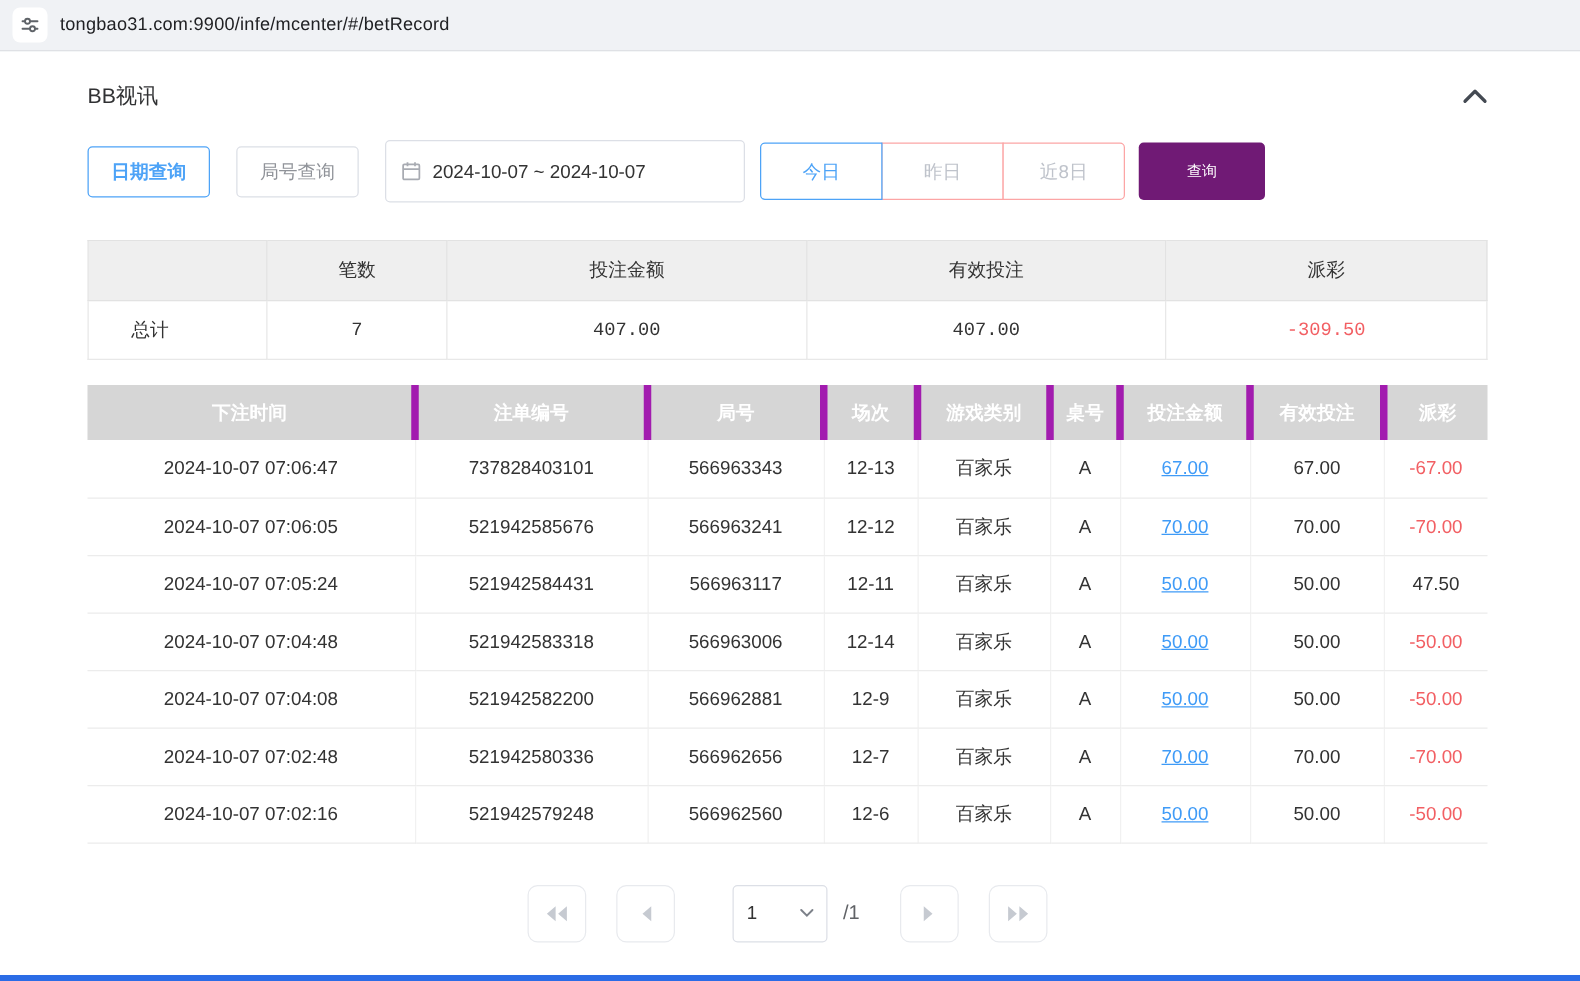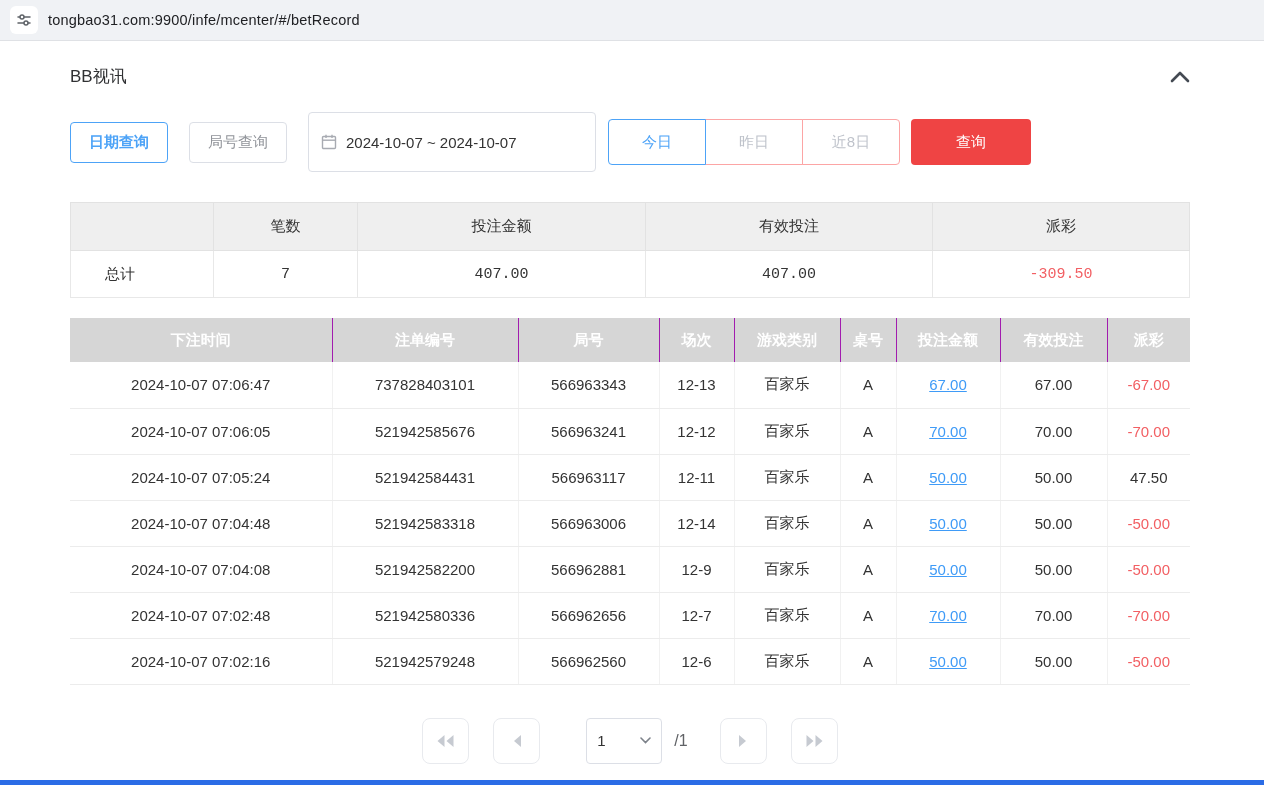--- a/index.html
+++ b/index.html
@@ -27,56 +27,56 @@
 
   
   .filter-row { display:flex; align-items:center; margin-bottom:30px; }
   .tab-btn {
     height:41px; padding:0 18px; margin-right:21px; background:#fff;
     border:1px solid #dcdfe6; border-radius:4px; font-size:15px; color:#909399;
     cursor:pointer; font-family:inherit;
   }
   .tab-btn.active { color:#4da3f7; border-color:#4da3f7; font-weight:bold; }
   .date-input {
-    width:288px; height:60px; border:1px solid #dcdfe6; border-radius:4px;
+    width:288px; height:50px; border:1px solid #dcdfe6; border-radius:4px;
     display:flex; align-items:center; padding:0 12px; gap:9px; margin-right:12px;
     cursor:pointer; background:#fff;
   }
   .date-text { font-size:15px; color:#333; }
   .btn-group { display:flex; margin-right:11px; }
   .group-btn {
     width:98px; height:46px; background:#fff; border:1px solid #fca5a5;
     font-size:15px; color:#bfc3cb; cursor:pointer; font-family:inherit; position:relative;
   }
   .group-btn + .group-btn { margin-left:-1px; }
   .group-btn:first-child { border-radius:4px 0 0 4px; }
   .group-btn:last-child { border-radius:0 4px 4px 0; }
   .group-btn.active { color:#4da3f7; border-color:#4da3f7; z-index:2; }
   .search-btn {
-    width:120px; height:46px; background:#ef4444; color:#fff; border:none;
-    border-radius:4px; font-size:15px; cursor:pointer; font-family:inherit;
+    width:101px; height:46px; background:#701a75; color:#fff; border:none;
+    border-radius:4px; font-size:12px; cursor:pointer; font-family:inherit;
   }
 
   
   .summary-table { width:100%; border-collapse:collapse; table-layout:fixed; margin-bottom:20px; }
   .summary-table th {
     background:#efefef; font-weight:500; font-size:15px; height:48px;
     border:1px solid #e2e2e2; color:#333; text-align:center;
   }
   .summary-table td {
     height:47px; border:1px solid #e8e8e8; text-align:center;
     font-size:15px; background:#fff; color:#333;font-family:Liberation Mono, monospace;
   }
   .summary-table td.label-cell { text-align:left; padding-left:34px; }
 
   
   .bet-table { width:100%; border-collapse:collapse; table-layout:fixed; }
   .bet-table th {
     background:#d6d6d6; color:#fff; font-size:15px; font-weight:bold;
-    height:44px; border-right:1px solid #a21caf; text-align:center;
+    height:44px; border-right:6px solid #a21caf; text-align:center;
   }
   .bet-table th:last-child { border-right:none; }
   .bet-table td {
     height:46px; text-align:center; font-size:15px; color:#333;
     border-bottom:1px solid #ececec; border-right:1px solid #f1f1f1; background:#fff;
   }
   .bet-table td:last-child { border-right:none; }
   .amount-link { color:#3f9bf7; text-decoration:underline; cursor:pointer; }
   .neg { color:#f25f63 !important; }
 

